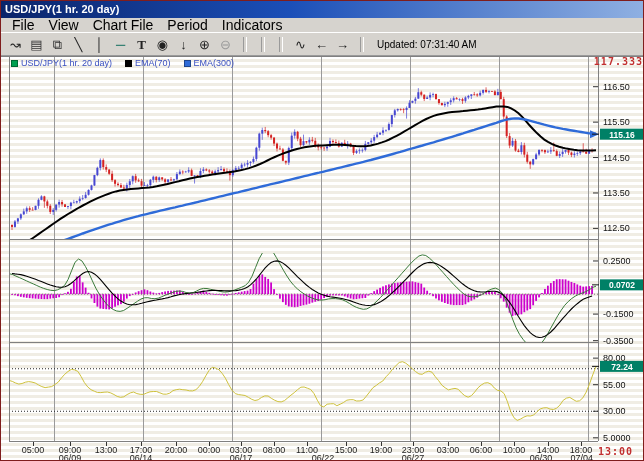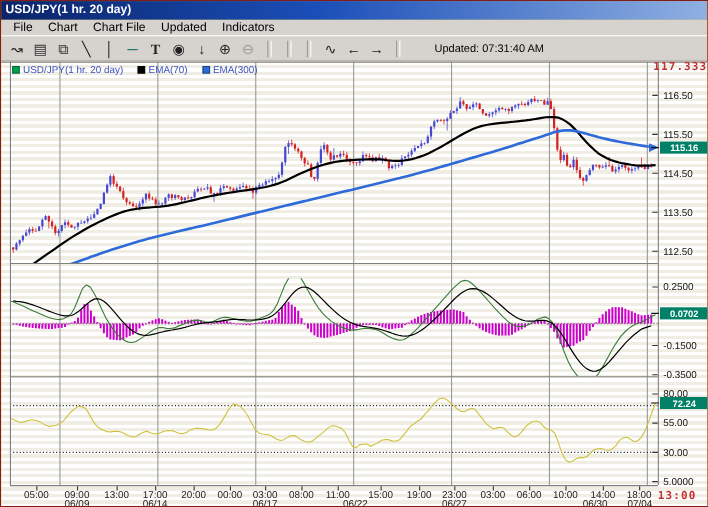--- a/index.html
+++ b/index.html
@@ -1,26 +1,26 @@
 <!DOCTYPE html>
 <html><head>
 <meta charset="utf-8">
 <style>
   html,body{margin:0;padding:0;background:#808080;}
   .window{width:644px;height:461px;position:relative;box-sizing:border-box;
     font-family:"Liberation Sans",sans-serif;background:#eab308;border:1px solid #7f1d1d;overflow:hidden;}
   .titlebar{height:17px;background:linear-gradient(90deg,#0a246a 0%,#1b4fb8 45%,#8fb0e2 100%);
     color:#fff;font-size:11px;font-weight:bold;line-height:17px;padding-left:4px;}
-  .menubar{height:14px;display:flex;align-items:center;font-size:11px;background:#d6d3ce;padding-left:4px;text-align:right;}
+  .menubar{height:14px;display:flex;align-items:center;font-size:14px;background:#d6d3ce;padding-left:4px;text-align:right;}
   .menu-item{padding:0 7px;white-space:nowrap;}
   .toolbar{height:22px;display:flex;align-items:center;padding-left:4px;background:#d6d3ce;
     border-top:1px solid #ffffff;border-bottom:1px solid #9a9a9a;}
   .tb-btn{width:21px;height:19px;display:flex;align-items:center;justify-content:center;font-size:13px;line-height:1;}
   .tb-sep{width:2px;height:15px;border-left:1px solid #9a9a9a;border-right:1px solid #ffffff;margin:0 7px;}
-  .updated{font-size:10px;margin-left:24px;color:#000;}
+  .updated{font-size:10px;margin-left:6px;color:#000;}
   .chartarea{position:absolute;top:55px;left:0;width:644px;height:406px;
     background:repeating-linear-gradient(180deg,#ffffff 0px,#ffffff 3px,#f0ede4 3px,#f0ede4 6px);}
   .chartarea svg{position:absolute;top:0;left:0;display:block;}
   .legend{position:absolute;left:10px;height:12px;display:flex;align-items:center;gap:13px;
     font-size:9px;color:#3a50c0;white-space:nowrap;}
   .legend-item{display:flex;align-items:center;}
   .sw{display:inline-block;width:7px;height:7px;margin-right:3px;border:1px solid rgba(0,0,0,0.35);box-sizing:border-box;}
   .readout{position:absolute;color:#c23030;font-family:"DejaVu Sans Mono",monospace;
     font-size:10px;font-weight:bold;letter-spacing:1px;text-align:center;}
   .readout-top{top:0px;right:2px;}
@@ -28,23 +28,23 @@
 </style>
 </head>
 <body>
 
 <div class="window">
   <div class="titlebar">
     <span>USD/JPY(1 hr.  20 day)</span>
   </div>
   <div class="menubar" id="menubar">
       <span class="menu-item">File</span>
-      <span class="menu-item">Chart</span>
+      <span class="menu-item">View</span>
       <span class="menu-item">Chart File</span>
-      <span class="menu-item">Updated</span>
+      <span class="menu-item">Period</span>
       <span class="menu-item">Indicators</span>
     </div>
   <div class="toolbar" id="toolbar">
       <div class="tb-btn" style="color: rgb(34, 34, 34);">↝</div>
       <div class="tb-btn" style="color: rgb(51, 51, 51);">▤</div>
       <div class="tb-btn" style="color: rgb(51, 51, 51);">⧉</div>
       <div class="tb-btn" style="color: rgb(34, 34, 34);">╲</div>
       <div class="tb-btn" style="color: rgb(34, 34, 34);">│</div>
       <div class="tb-btn" style="color: rgb(0, 102, 85);">─</div>
       <div class="tb-btn" style="color: rgb(34, 34, 34); font-family: &quot;Liberation Serif&quot;, serif; font-weight: bold;">T</div>

